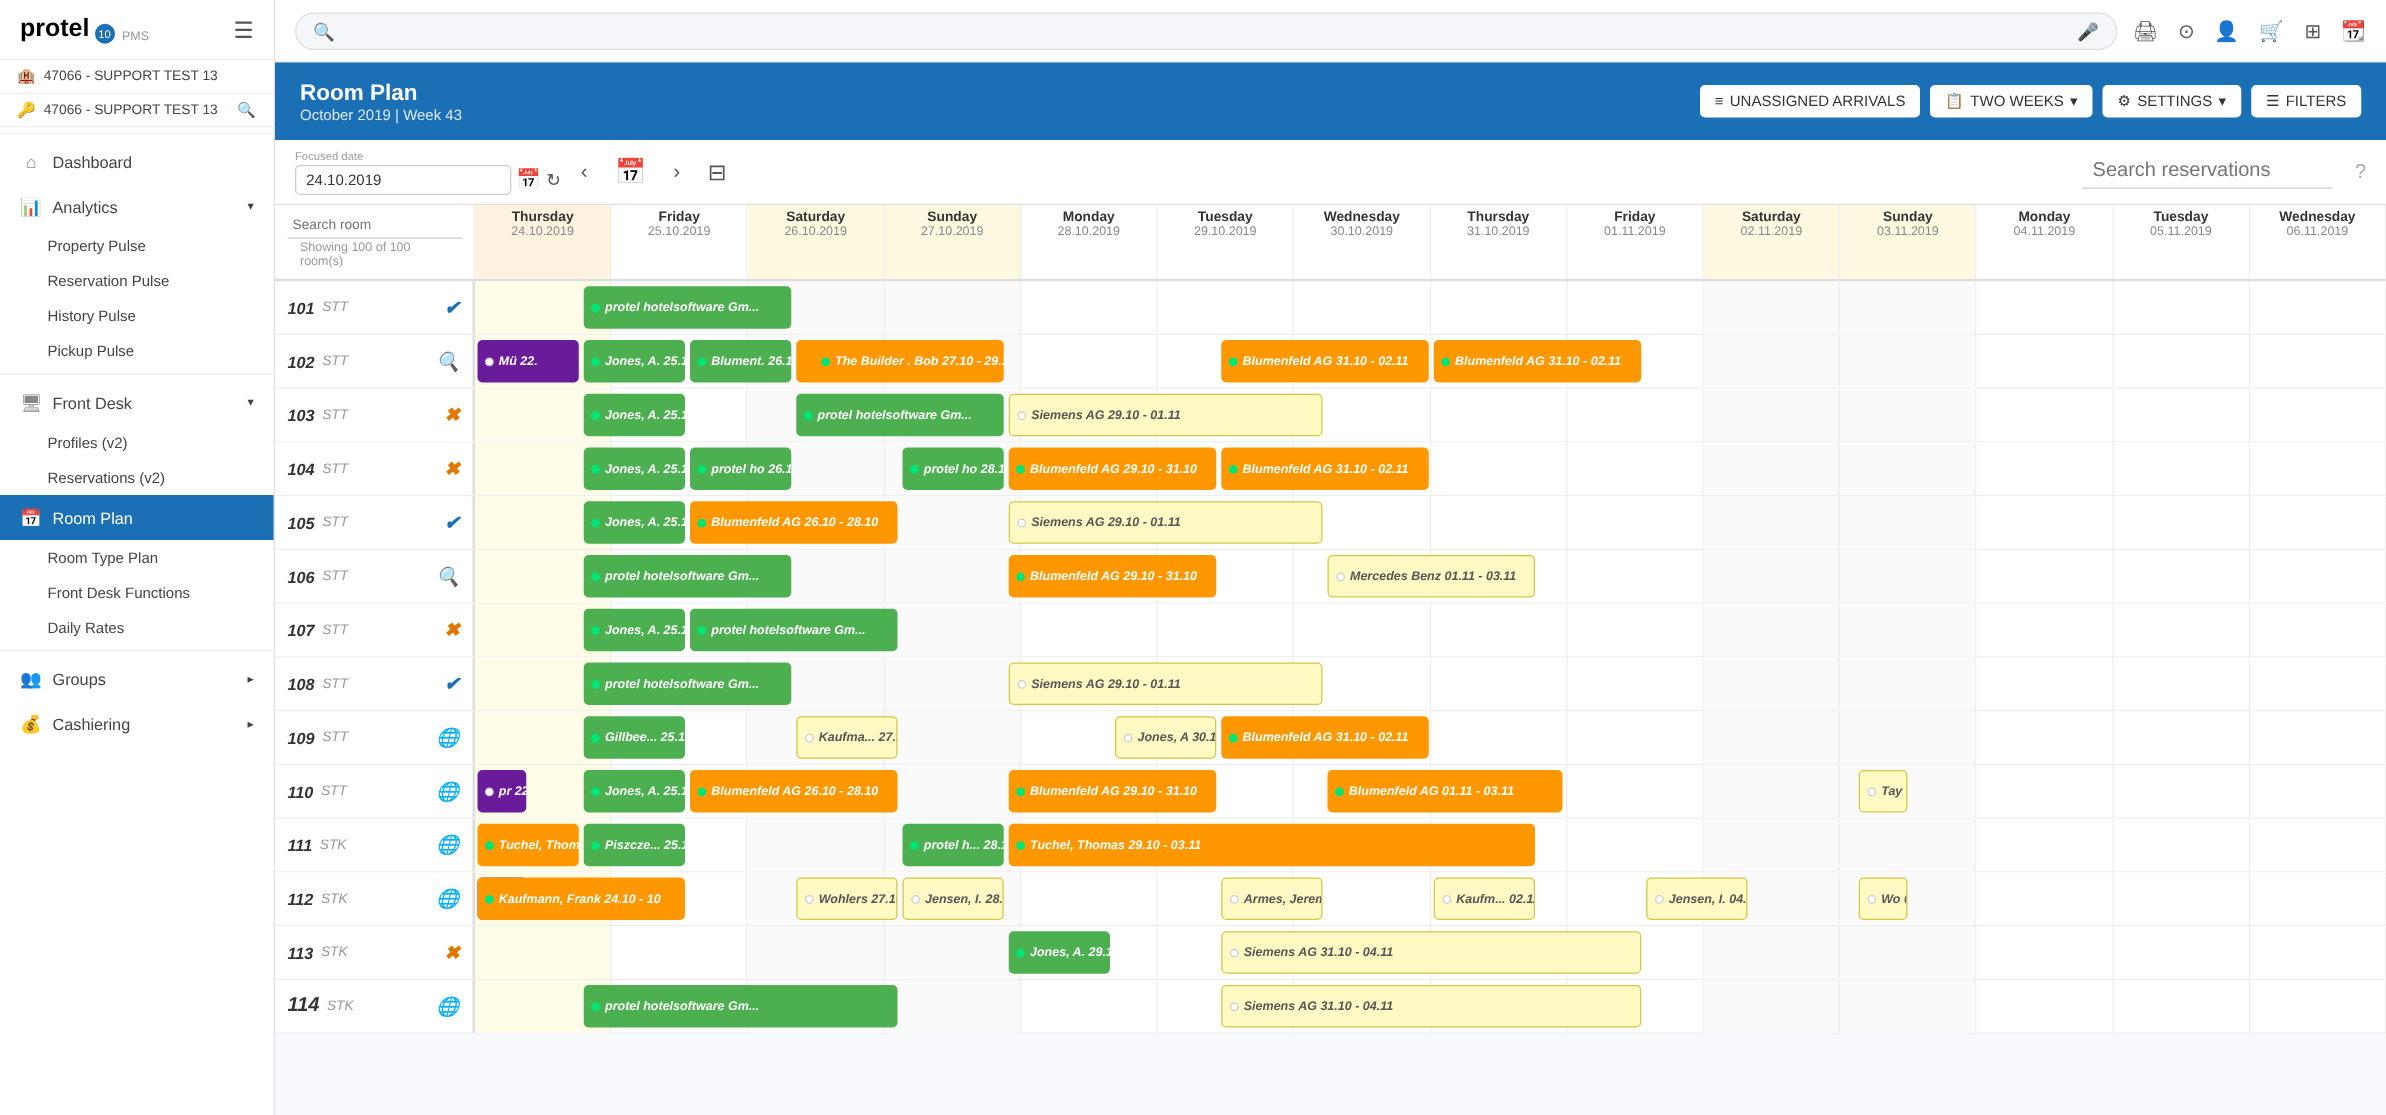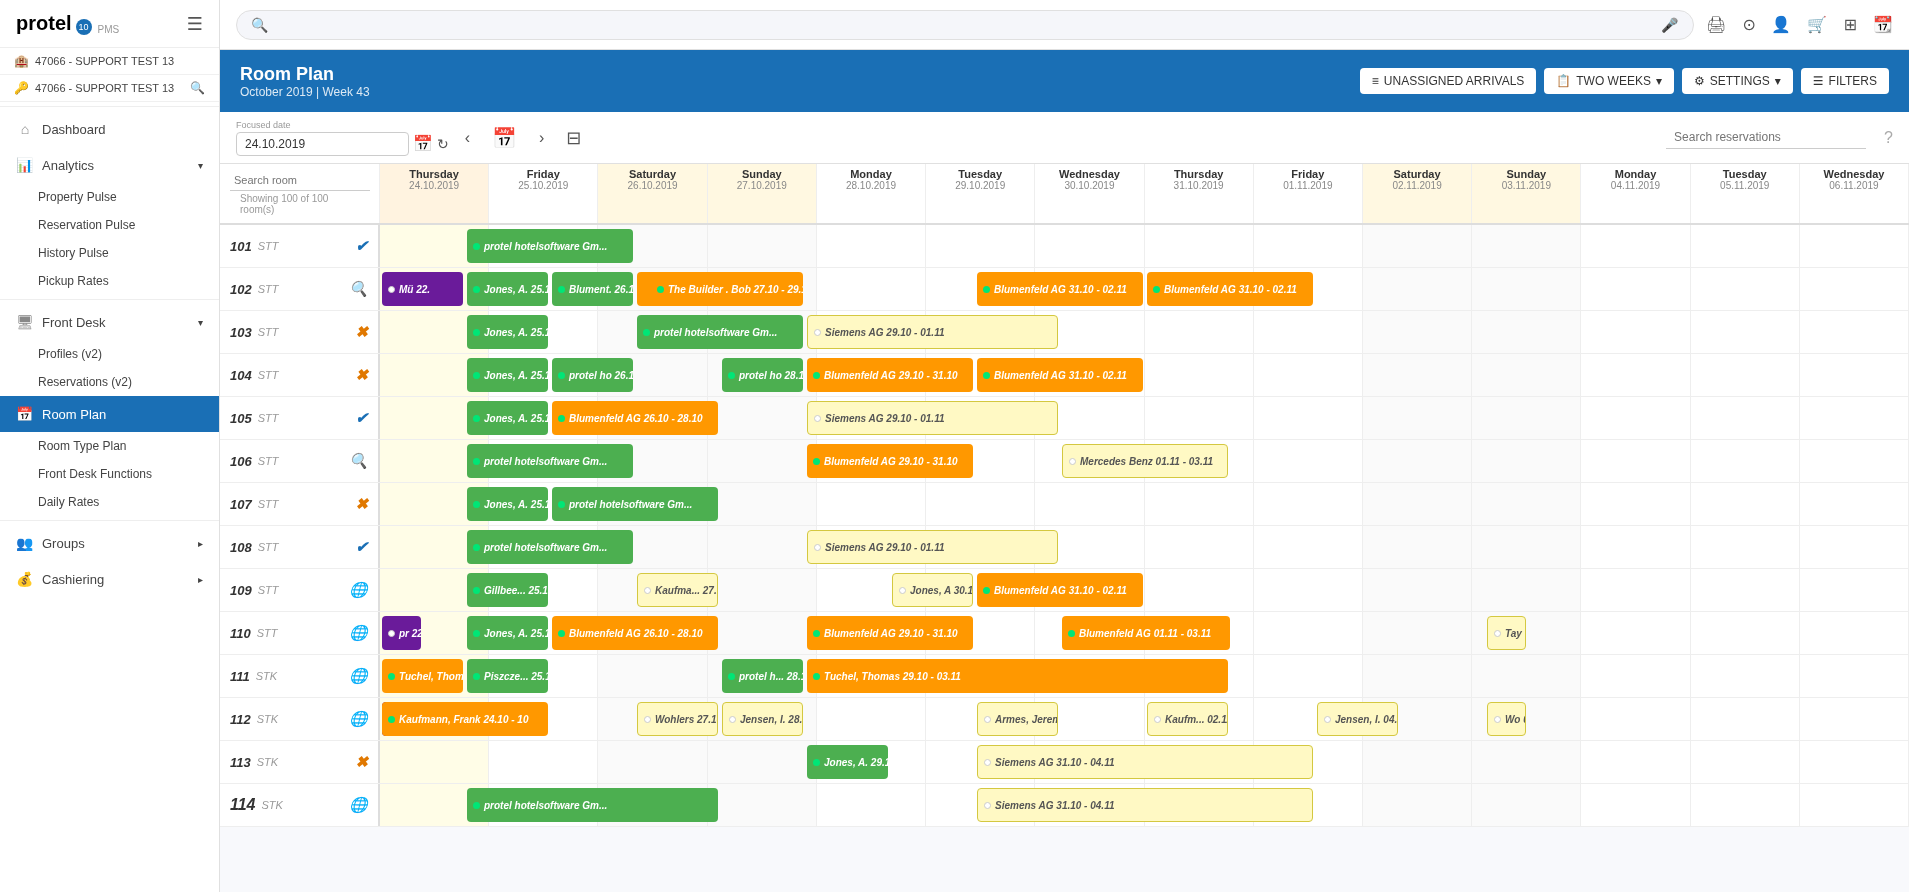--- a/index.html
+++ b/index.html
@@ -146,21 +146,21 @@
       color: #333;
       background: #fff;
     }
     .nav-btn { background: none; border: none; cursor: pointer; font-size: 16px; color: #555; padding: 4px 6px; }
     .calendar-icon { font-size: 16px; color: #555; cursor: pointer; }
     .search-reservations {
       margin-left: auto;
       border: none;
       border-bottom: 1px solid #ccc;
       outline: none;
-      font-size: 12px;
+      font-size: 16px;
       color: #3b82f6;
       padding: 4px 8px;
       width: 200px;
       background: transparent;
     }
     .help-icon { font-size: 16px; color: #aaa; cursor: pointer; margin-left: 8px; }
 
     
     #calendar-area {
       flex: 1;
@@ -270,21 +270,21 @@
   <div class="nav-sub-item">
     <span>Property Pulse</span>
   </div>
   <div class="nav-sub-item">
     <span>Reservation Pulse</span>
   </div>
   <div class="nav-sub-item">
     <span>History Pulse</span>
   </div>
   <div class="nav-sub-item">
-    <span>Pickup Rates</span>
+    <span>Pickup Pulse</span>
   </div>
 
   <div class="nav-section-divider"></div>
 
   <div class="nav-item">
     <span class="nav-icon">🖥</span>
     <span>Front Desk</span>
     <span class="nav-arrow">▾</span>
   </div>
   <div class="nav-sub-item">
@@ -843,21 +843,21 @@
                 <span>Jones, A. 25.10 - 26</span>
               </div>
               <div style="position: absolute; left: 172px; width: 166px; top: 4px; height: 34px; background: rgb(255, 152, 0); color: rgb(255, 255, 255); border: none; border-radius: 4px; display: flex; align-items: center; padding: 0px 6px; font-size: 10px; font-weight: 600; white-space: nowrap; overflow: hidden; text-overflow: ellipsis; cursor: pointer; z-index: 2; gap: 4px;">
                 <span style="width: 7px; height: 7px; border-radius: 50%; flex-shrink: 0; background: rgb(0, 230, 118); border: none;"></span>
                 <span>Blumenfeld AG 26.10 - 28.10</span>
               </div>
               <div style="position: absolute; left: 427px; width: 166px; top: 4px; height: 34px; background: rgb(255, 152, 0); color: rgb(255, 255, 255); border: none; border-radius: 4px; display: flex; align-items: center; padding: 0px 6px; font-size: 10px; font-weight: 600; white-space: nowrap; overflow: hidden; text-overflow: ellipsis; cursor: pointer; z-index: 2; gap: 4px;">
                 <span style="width: 7px; height: 7px; border-radius: 50%; flex-shrink: 0; background: rgb(0, 230, 118); border: none;"></span>
                 <span>Blumenfeld AG 29.10 - 31.10</span>
               </div>
-              <div style="position: absolute; left: 682px; width: 168px; top: 4px; height: 34px; background: rgb(255, 152, 0); color: rgb(255, 255, 255); border: none; border-radius: 4px; display: flex; align-items: center; padding: 0px 6px; font-size: 10px; font-weight: 600; white-space: nowrap; overflow: hidden; text-overflow: ellipsis; cursor: pointer; z-index: 2; gap: 4px;">
+              <div style="position: absolute; left: 682px; width: 188px; top: 4px; height: 34px; background: rgb(255, 152, 0); color: rgb(255, 255, 255); border: none; border-radius: 4px; display: flex; align-items: center; padding: 0px 6px; font-size: 10px; font-weight: 600; white-space: nowrap; overflow: hidden; text-overflow: ellipsis; cursor: pointer; z-index: 2; gap: 4px;">
                 <span style="width: 7px; height: 7px; border-radius: 50%; flex-shrink: 0; background: rgb(0, 230, 118); border: none;"></span>
                 <span>Blumenfeld AG 01.11 - 03.11</span>
               </div>
               <div style="position: absolute; left: 1107px; width: 38.5px; top: 4px; height: 34px; background: rgb(255, 249, 196); color: rgb(85, 85, 85); border: 1px solid rgb(212, 200, 64); border-radius: 4px; display: flex; align-items: center; padding: 0px 6px; font-size: 10px; font-weight: 600; white-space: nowrap; overflow: hidden; text-overflow: ellipsis; cursor: pointer; z-index: 2; gap: 4px;">
                 <span style="width: 7px; height: 7px; border-radius: 50%; flex-shrink: 0; background: rgb(255, 255, 255); border: 1px solid rgb(204, 204, 204);"></span>
                 <span>Tay 06.</span>
               </div>
             </div>
           </div>
           <div class="room-row" style="min-height: 42px; position: relative;">

